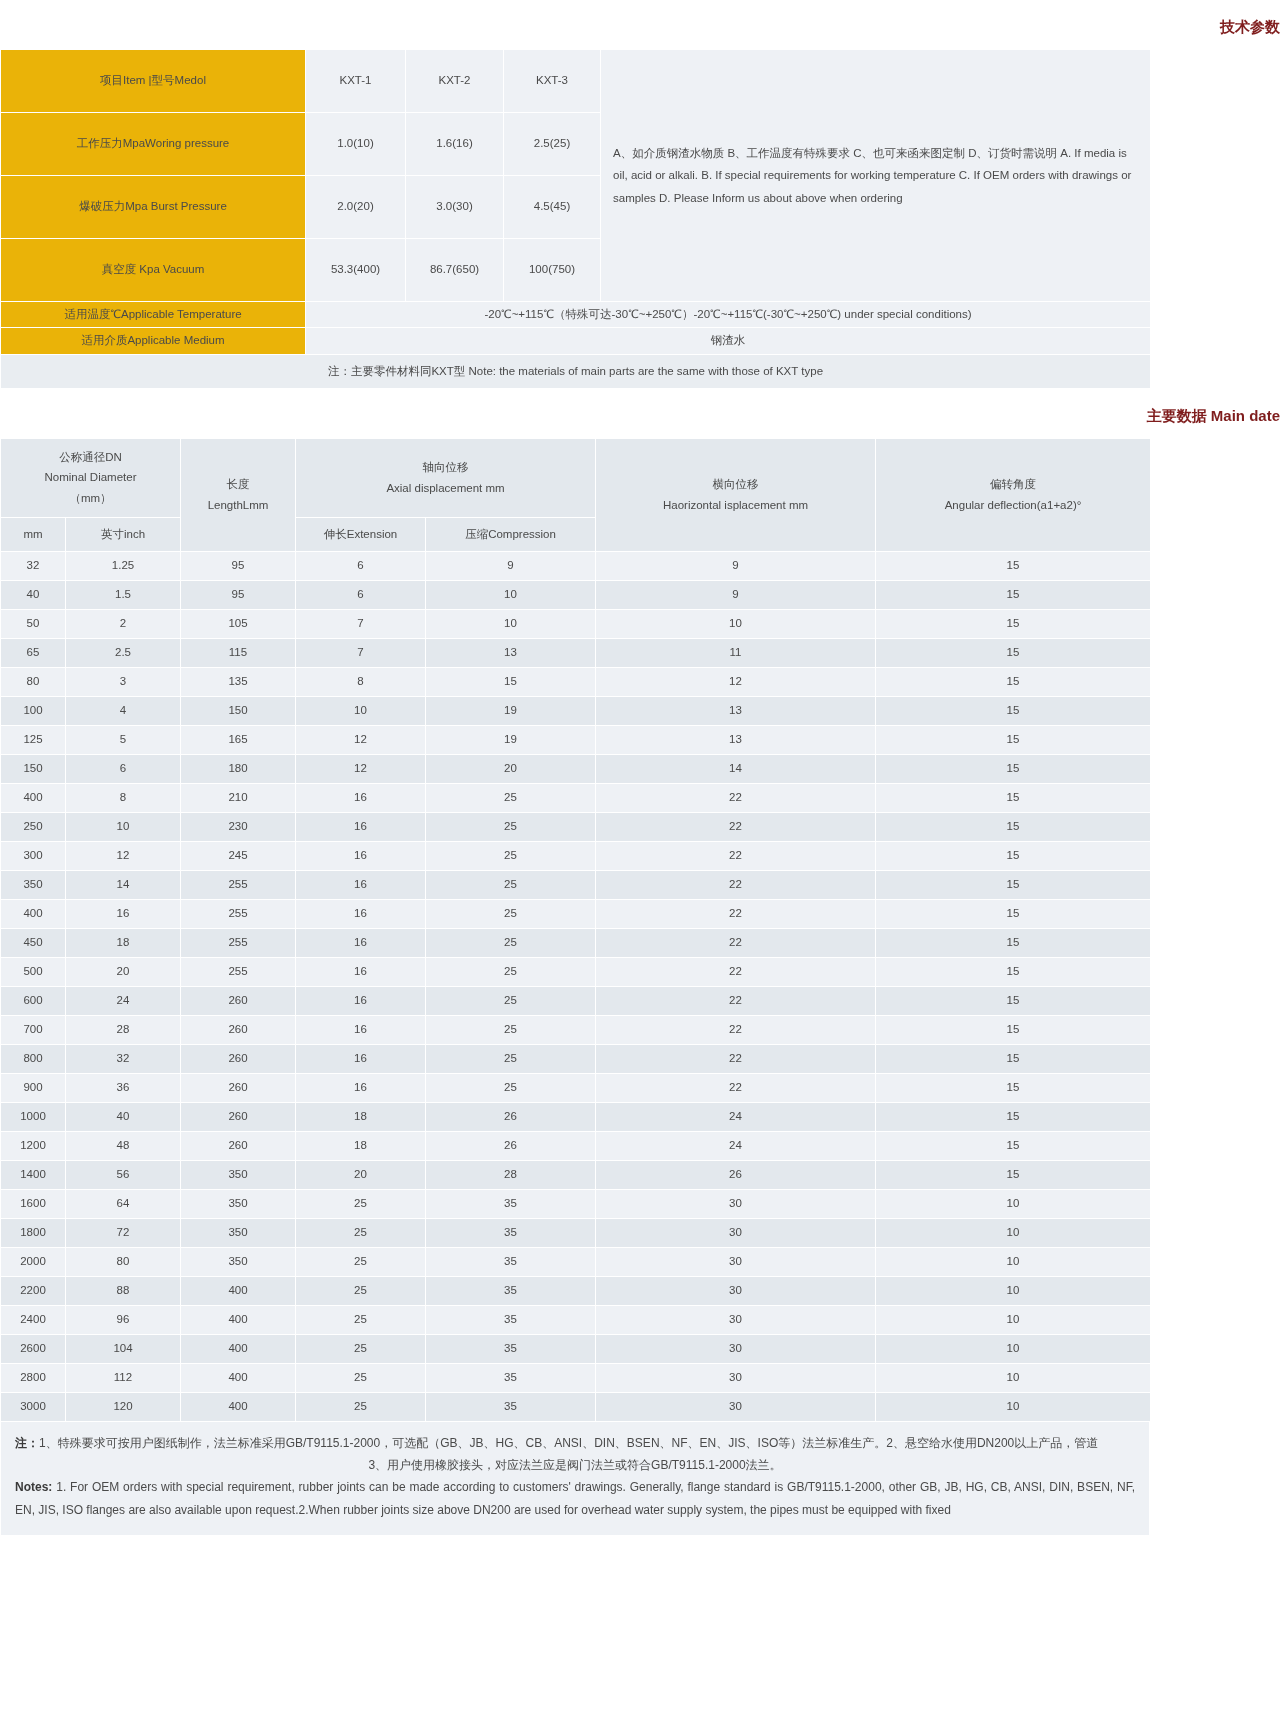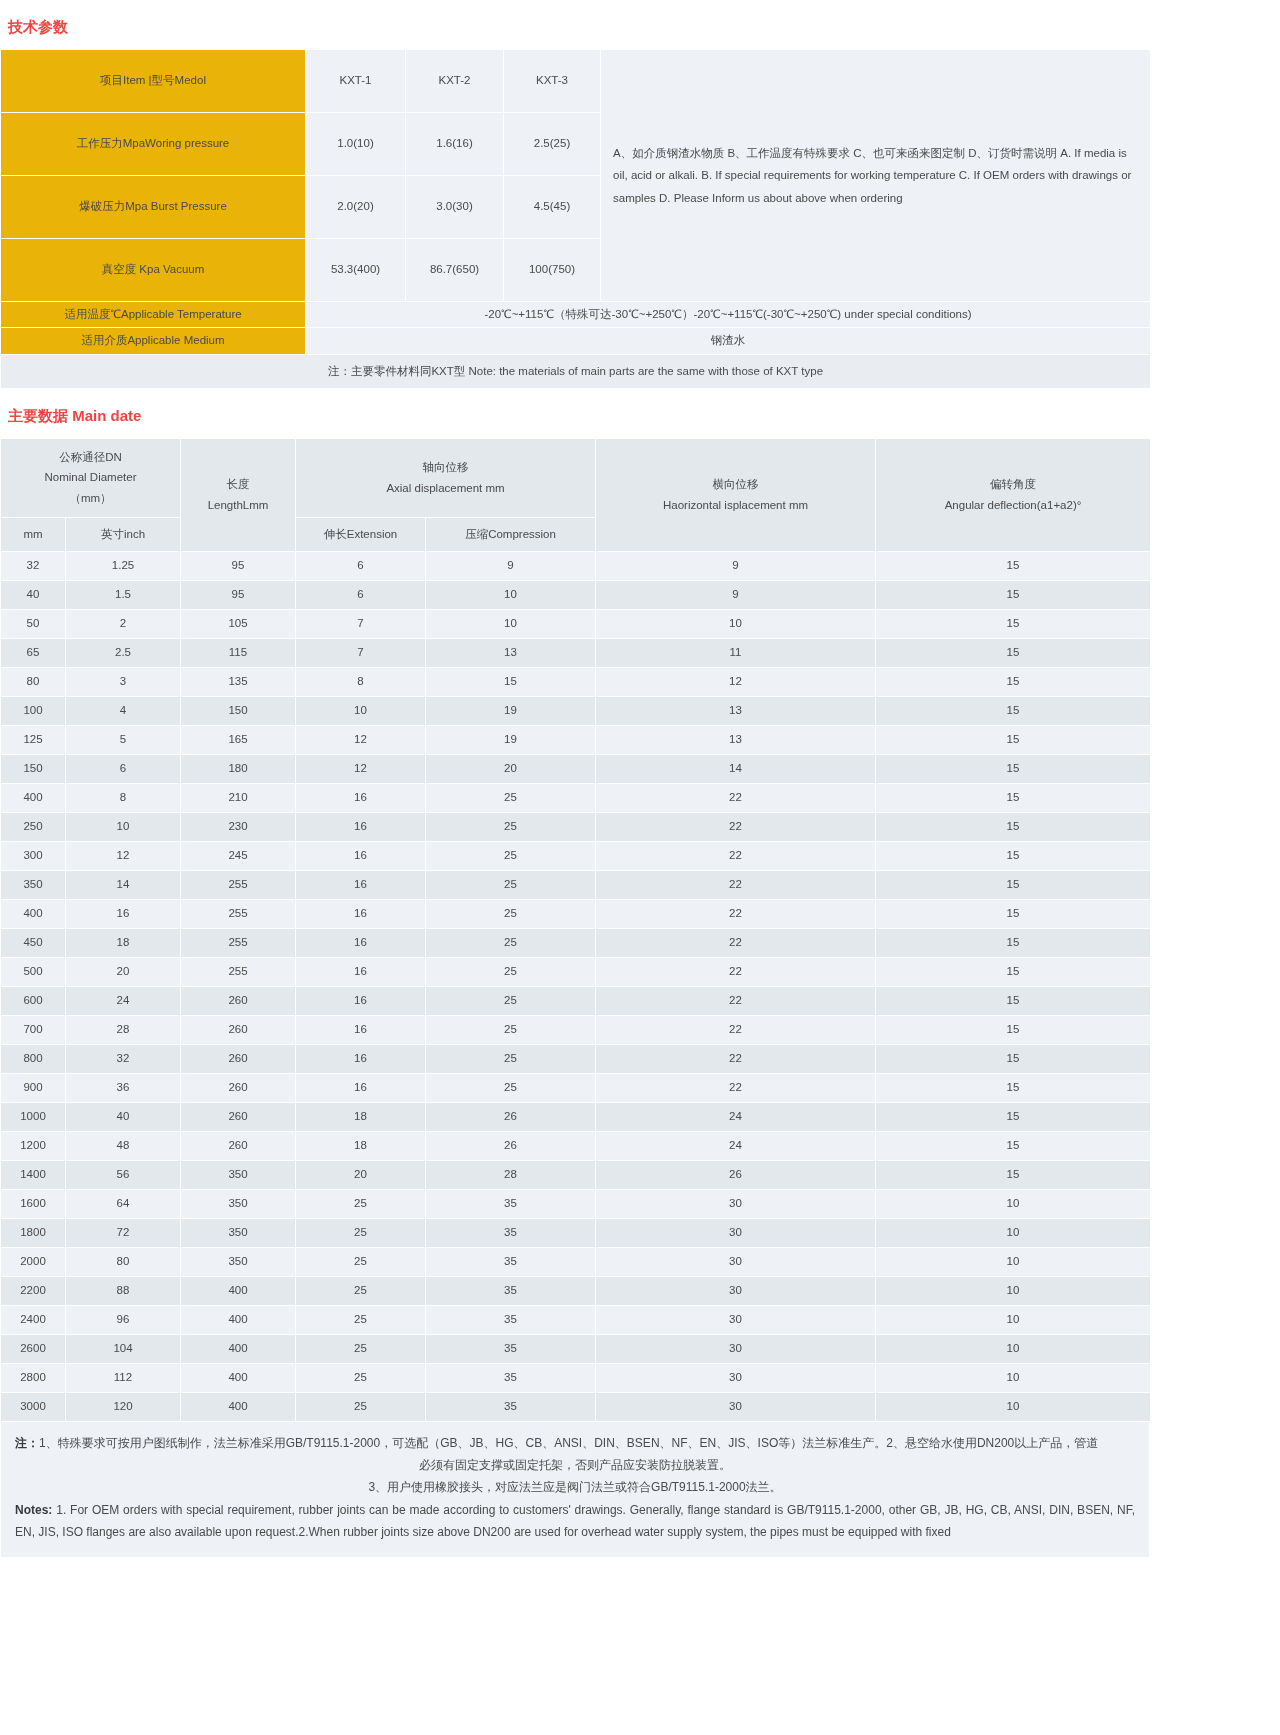--- a/index.html
+++ b/index.html
@@ -14,23 +14,24 @@
     -webkit-font-smoothing: antialiased;
   }
   .page {
     width: 1280px;
     box-sizing: border-box;
     padding: 0 0 20px 0;
   }
   h2.section-title {
     font-size: 15px;
     font-weight: bold;
-    color: #ef4444;
+    color: #7f1d1d;
     margin: 18px 0 12px 0;
-    padding-left: 8px;
+    padding-left: 16px;
+    text-align: right;
   }
   .title-wrap { padding-left: 0px; }
   table {
     border-collapse: collapse;
     width: 1150px;
     table-layout: fixed;
   }
   .tbl-wrap { padding-left: 0px; }
   td, th {
     border: 1px solid #ffffff;
@@ -475,18 +476,17 @@
             <td class="even">35</td>
             <td class="even">30</td>
             <td class="even">10</td>
           </tr>
         </tbody>
   </table>
   </div>
 
   <div class="notes-box">
     <span class="nl justify"><b>注：</b><span>1、特殊要求可按用户图纸制作，法兰标准采用GB/T9115.1-2000，可选配（GB、JB、HG、CB、ANSI、DIN、BSEN、NF、EN、JIS、ISO等）法兰标准生产。2、悬空给水使用DN200以上产品，管道</span></span>
-    <span class="nl center">必须有固定支撑或固定托架，否则产品应安装防拉脱装置。</span>
     <span class="nl center">3、用户使用橡胶接头，对应法兰应是阀门法兰或符合GB/T9115.1-2000法兰。</span>
     <span class="nl justify"><b>Notes:</b> <span>1. For OEM orders with special requirement, rubber joints can be made according to customers' drawings. Generally, flange standard is GB/T9115.1-2000, other GB, JB, HG, CB, ANSI, DIN, BSEN, NF, EN, JIS, ISO flanges are also available upon request.2.When rubber joints size above DN200 are used for overhead water supply system, the pipes must be equipped with fixed</span></span>
   </div>
 
 </div>
 
 </body></html>

